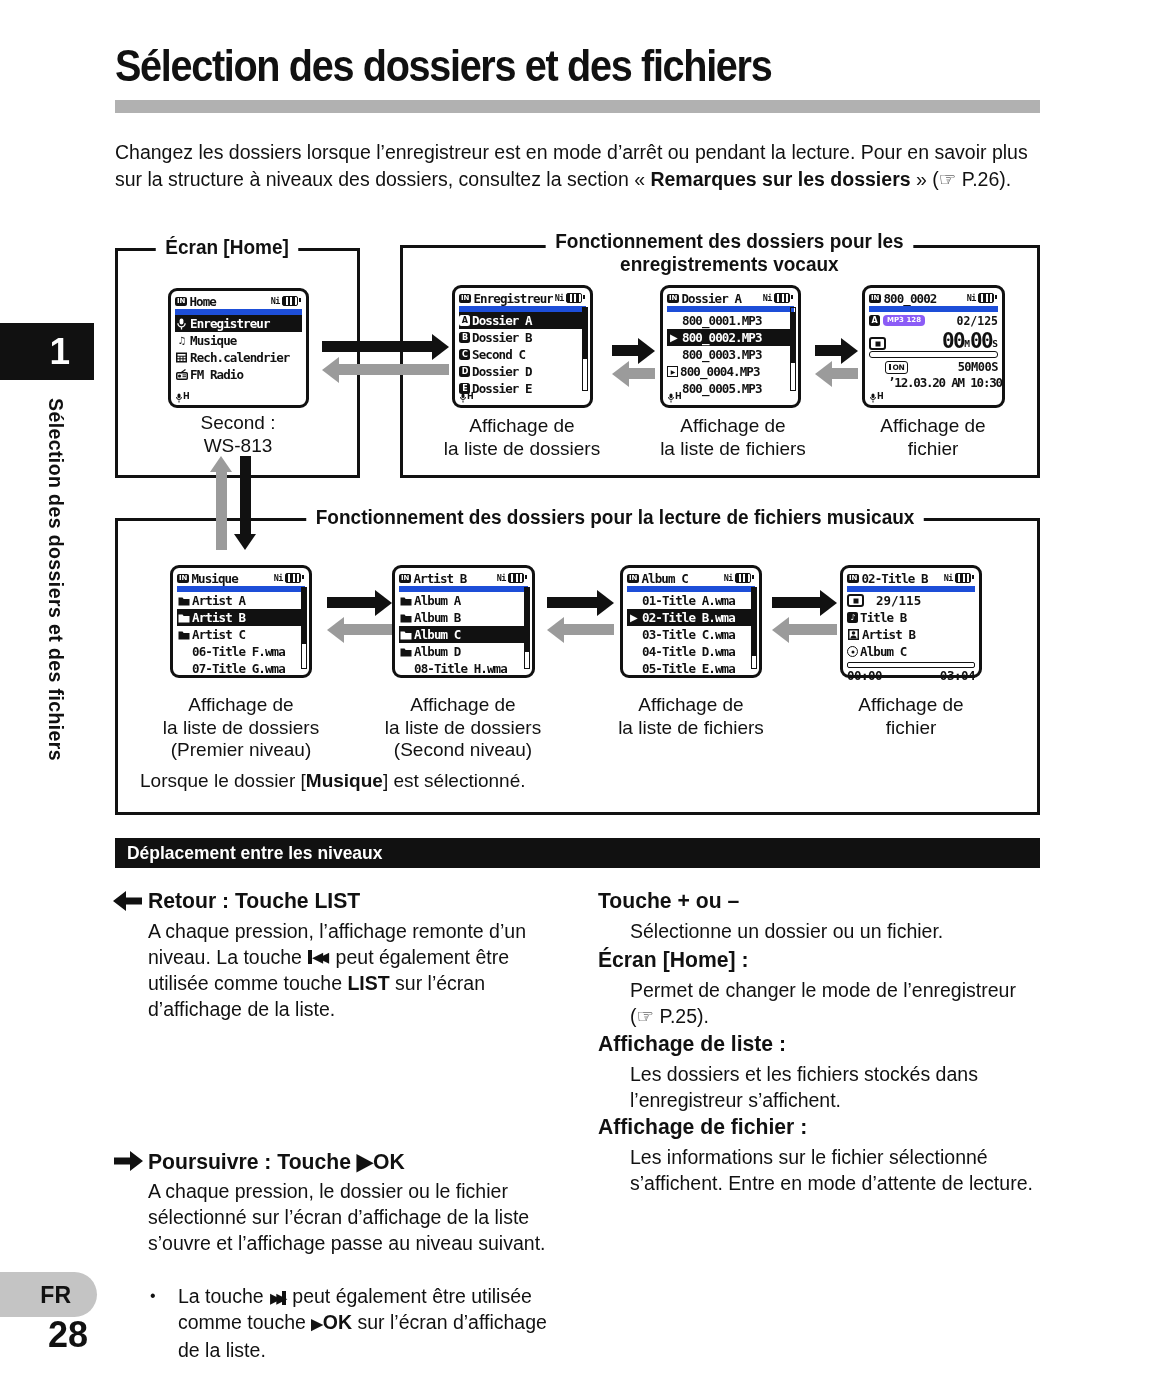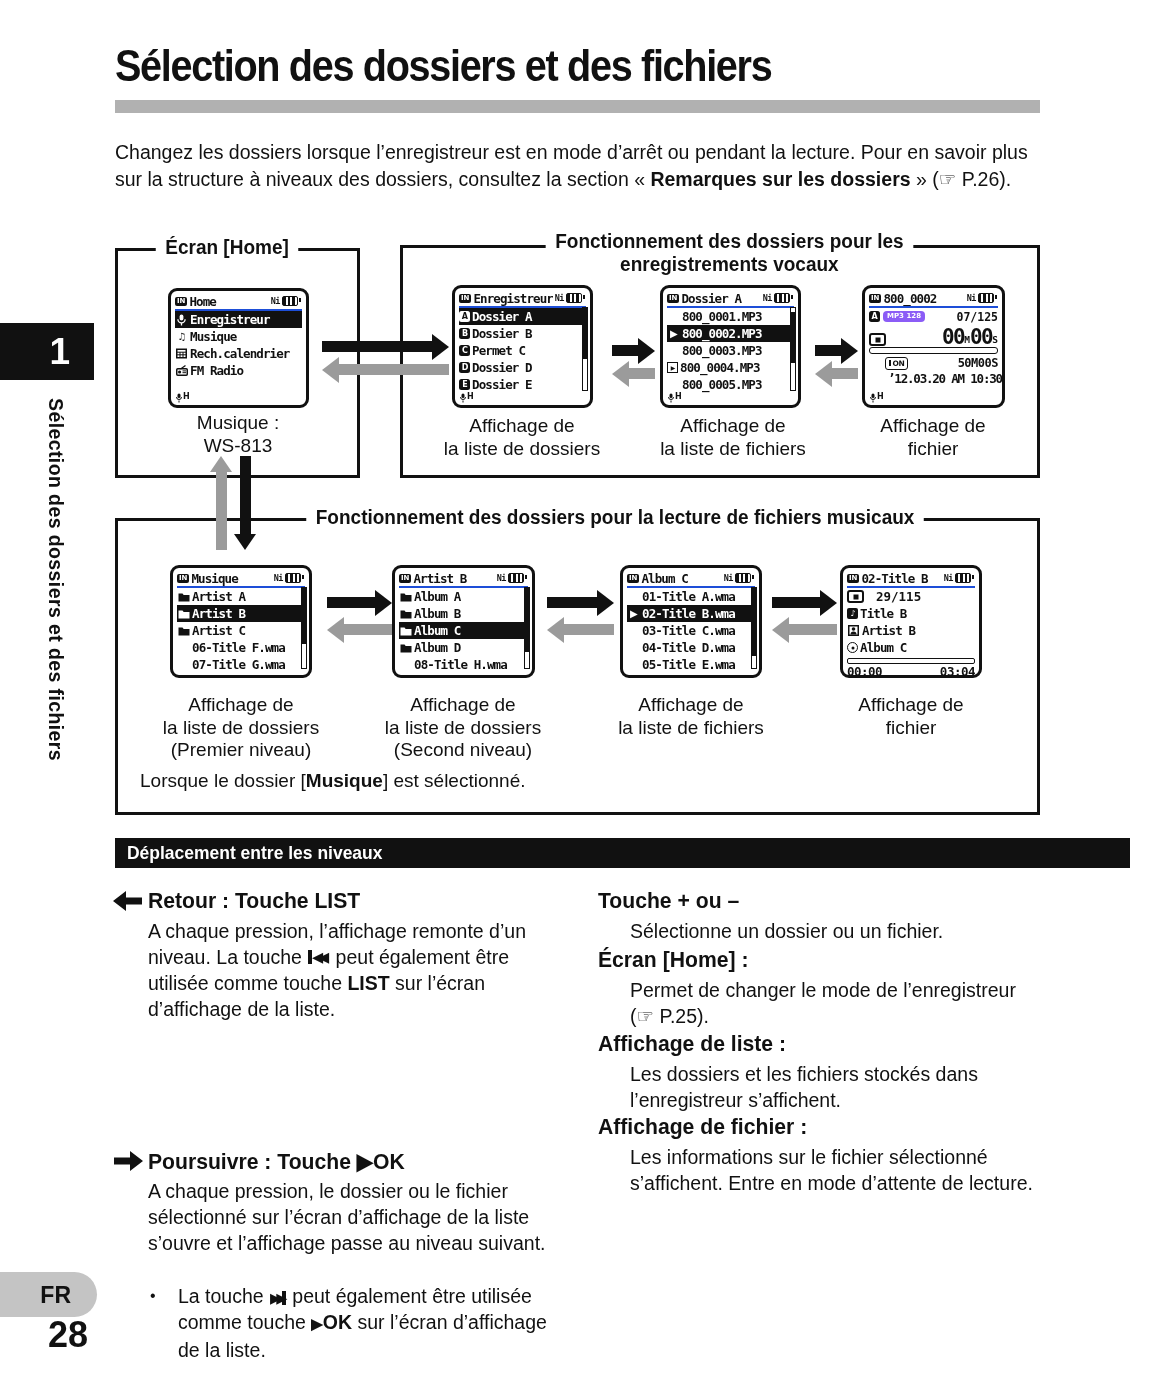--- a/index.html
+++ b/index.html
@@ -23,21 +23,21 @@
   .intro{left:115px;top:139px;width:932px;font-size:19.5px;line-height:26.5px;}
 
   
   .dbox{border:3px solid #111;box-sizing:border-box;background:transparent;}
   .box-label{background:#fff;font-weight:bold;font-size:20px;text-align:center;line-height:23px;
     padding:0 10px;white-space:nowrap;transform:scaleX(.95);transform-origin:center top;z-index:4;}
 
   
   .lcd{position:absolute;background:#fff;border:3px solid #111;border-radius:9px;box-sizing:border-box;
     font-family:"DejaVu Sans Mono",monospace;font-weight:bold;padding:2px 4px;z-index:3;}
-  .lcd-head{display:flex;align-items:center;height:16px;border-bottom:2px solid #1d4ed8;gap:2px;}
+  .lcd-head{display:flex;align-items:center;height:16px;border-bottom:6px solid #1d4ed8;gap:2px;}
   .in-badge{background:#111;color:#fff;font-size:7px;line-height:9px;height:9px;padding:0 2px;border-radius:2px;
     font-family:"DejaVu Sans",sans-serif;font-weight:bold;flex:0 0 auto;}
   .lcd-title{font-size:12.5px;letter-spacing:-0.9px;flex:1 1 auto;overflow:hidden;}
   .ni{font-size:8.5px;letter-spacing:-0.5px;flex:0 0 auto;}
   .batt{position:relative;width:14px;height:8px;border:1.5px solid #111;border-radius:2px;margin-right:4px;flex:0 0 auto;
     background:repeating-linear-gradient(90deg,#111 0 2.5px,#fff 2.5px 4.5px);}
   .batt::after{content:"";position:absolute;right:-4px;top:1px;width:2px;height:4px;background:#111;}
   .lrow{display:flex;align-items:center;height:17px;font-size:12.5px;letter-spacing:-0.9px;gap:2px;white-space:nowrap;}
   .lrow.sel{background:#111;color:#fff;}
   .indent{padding-left:15px;}
@@ -90,21 +90,21 @@
     border-bottom:16px solid #9b9b9b;border-left:11.5px solid transparent;border-right:11.5px solid transparent;}
   .va.dn{background:#111;}
   .va.dn::after{content:"";position:absolute;bottom:-16px;left:-6px;width:0;height:0;
     border-top:16px solid #111;border-left:11.5px solid transparent;border-right:11.5px solid transparent;}
 
   
   .cap{position:absolute;text-align:center;font-size:19px;line-height:22.5px;}
   .note-line{left:140px;top:770px;font-size:19px;}
 
   
-  .sec-bar{left:115px;top:838px;width:1015px;height:30px;background:#111;color:#fff;}
+  .sec-bar{left:115px;top:838px;width:925px;height:30px;background:#111;color:#fff;}
   .sec-bar span{display:inline-block;font-weight:bold;font-size:19px;line-height:30px;padding-left:13px;
     transform:scaleX(.92);transform-origin:left center;white-space:nowrap;}
   .col-h{font-weight:bold;font-size:22.5px;transform:scaleX(.94);transform-origin:left top;white-space:nowrap;}
   .body-p{font-size:19.5px;line-height:26px;}
   .harrow-ic{position:absolute;width:32px;height:22px;}
   .bullet-glyph{display:inline-block;width:28px;font-size:16px;vertical-align:top;}
   .btxt{display:inline-block;vertical-align:top;}
   .btn-ic{display:inline-flex;align-items:center;margin:0 1px;}
   .btn-ic .mbar{width:3.5px;height:14px;background:#111;display:inline-block;}
   .btn-ic .tris{font-size:14.5px;letter-spacing:-5px;line-height:14px;display:inline-block;margin-right:5px;}
@@ -204,21 +204,21 @@
     <div class="lrow sel">
         <span class="abadge">A</span>
         <span>Dossier A</span>
       </div>
     <div class="lrow">
         <span class="abadge">B</span>
         <span>Dossier B</span>
       </div>
     <div class="lrow">
         <span class="abadge">C</span>
-        <span>Permet C</span>
+        <span>Second C</span>
       </div>
     <div class="lrow">
         <span class="abadge">D</span>
         <span>Dossier D</span>
       </div>
     <div class="lrow">
         <span class="abadge">E</span>
         <span>Dossier E</span>
       </div>
     <div class="sb">
@@ -275,21 +275,21 @@
     <div class="lcd-head">
       <span class="in-badge">IN</span>
       <span class="lcd-title">800_0002</span>
       <span class="ni">Ni</span>
       <span class="batt"></span>
     </div>
     <div class="r2">
       <span class="abadge">A</span>
       <span class="mp3pill">MP3 128</span>
       <span class="sp"></span>
-      <span>07/125</span>
+      <span>02/125</span>
     </div>
     <div class="r3">
       <span class="stopic"></span>
       <span class="sp"></span>
       <span class="bigt">00</span>
         <span class="unit">M</span>
         <span class="bigt">00</span>
         <span class="unit">S</span>
     </div>
     <div class="pbar"></div>
@@ -476,21 +476,21 @@
   <div class="va dn" style="left:240px;top:456px;height:78px;"></div>
 
   <div class="ha blk" style="left:327px;top:597px;width:48px;"></div>
   <div class="ha gry" style="left:344px;top:624px;width:48px;"></div>
   <div class="ha blk" style="left:547px;top:597px;width:50px;"></div>
   <div class="ha gry" style="left:564px;top:624px;width:50px;"></div>
   <div class="ha blk" style="left:772px;top:597px;width:48px;"></div>
   <div class="ha gry" style="left:789px;top:624px;width:48px;"></div>
 
   <div class="cap" style="left:148px;top:412px;width:180px;">
-    <span style="display:block;">Musique :</span>
+    <span style="display:block;">Second :</span>
     <span style="display:block;">WS-813</span>
   </div>
   <div class="cap" style="left:432px;top:415px;width:180px;">
     <span style="display:block;">Affichage de</span>
     <span style="display:block;">la liste de dossiers</span>
   </div>
   <div class="cap" style="left:643px;top:415px;width:180px;">
     <span style="display:block;">Affichage de</span>
     <span style="display:block;">la liste de fichiers</span>
   </div>

